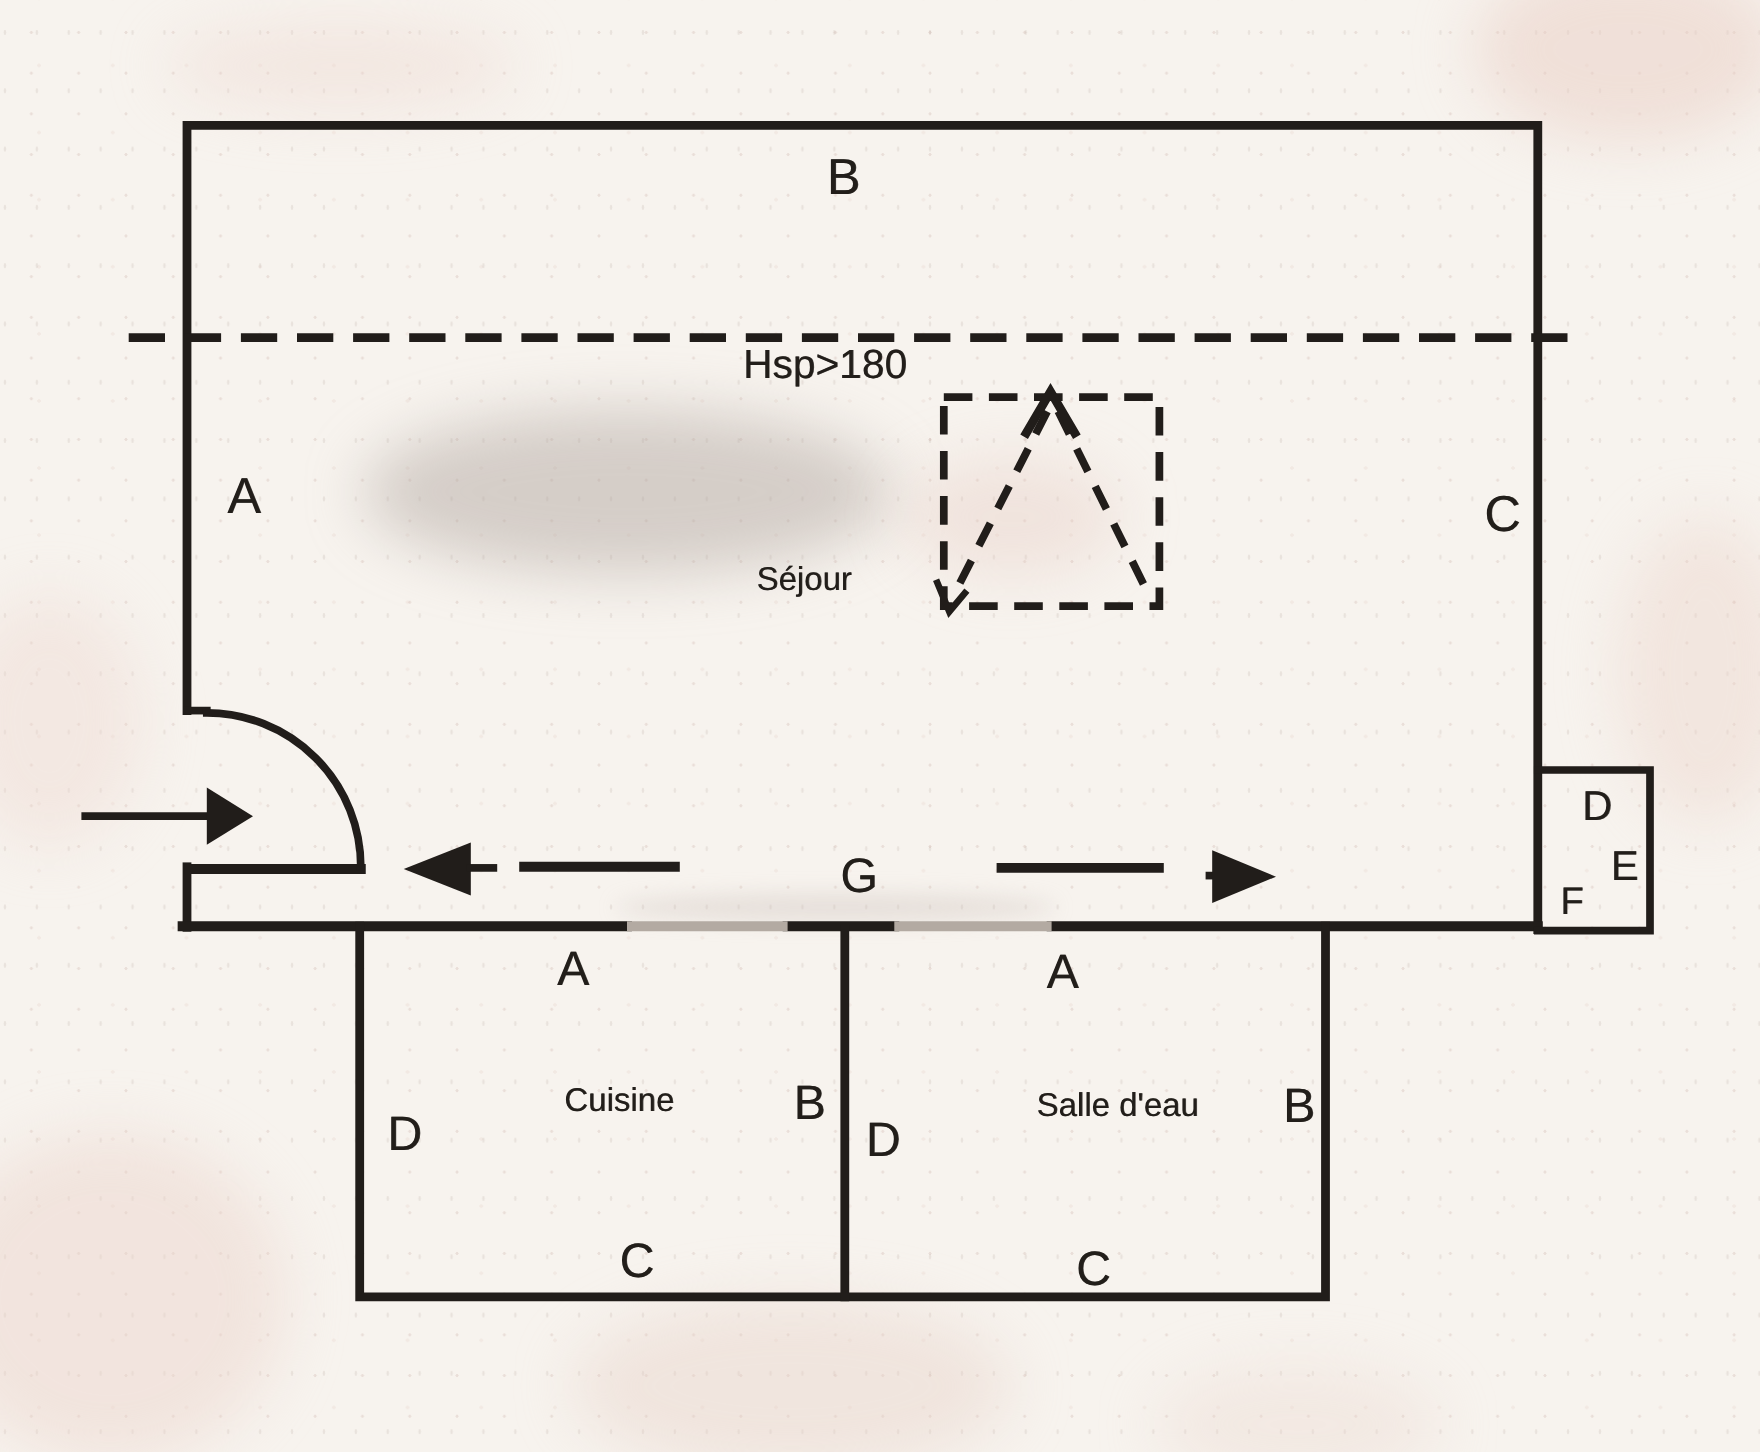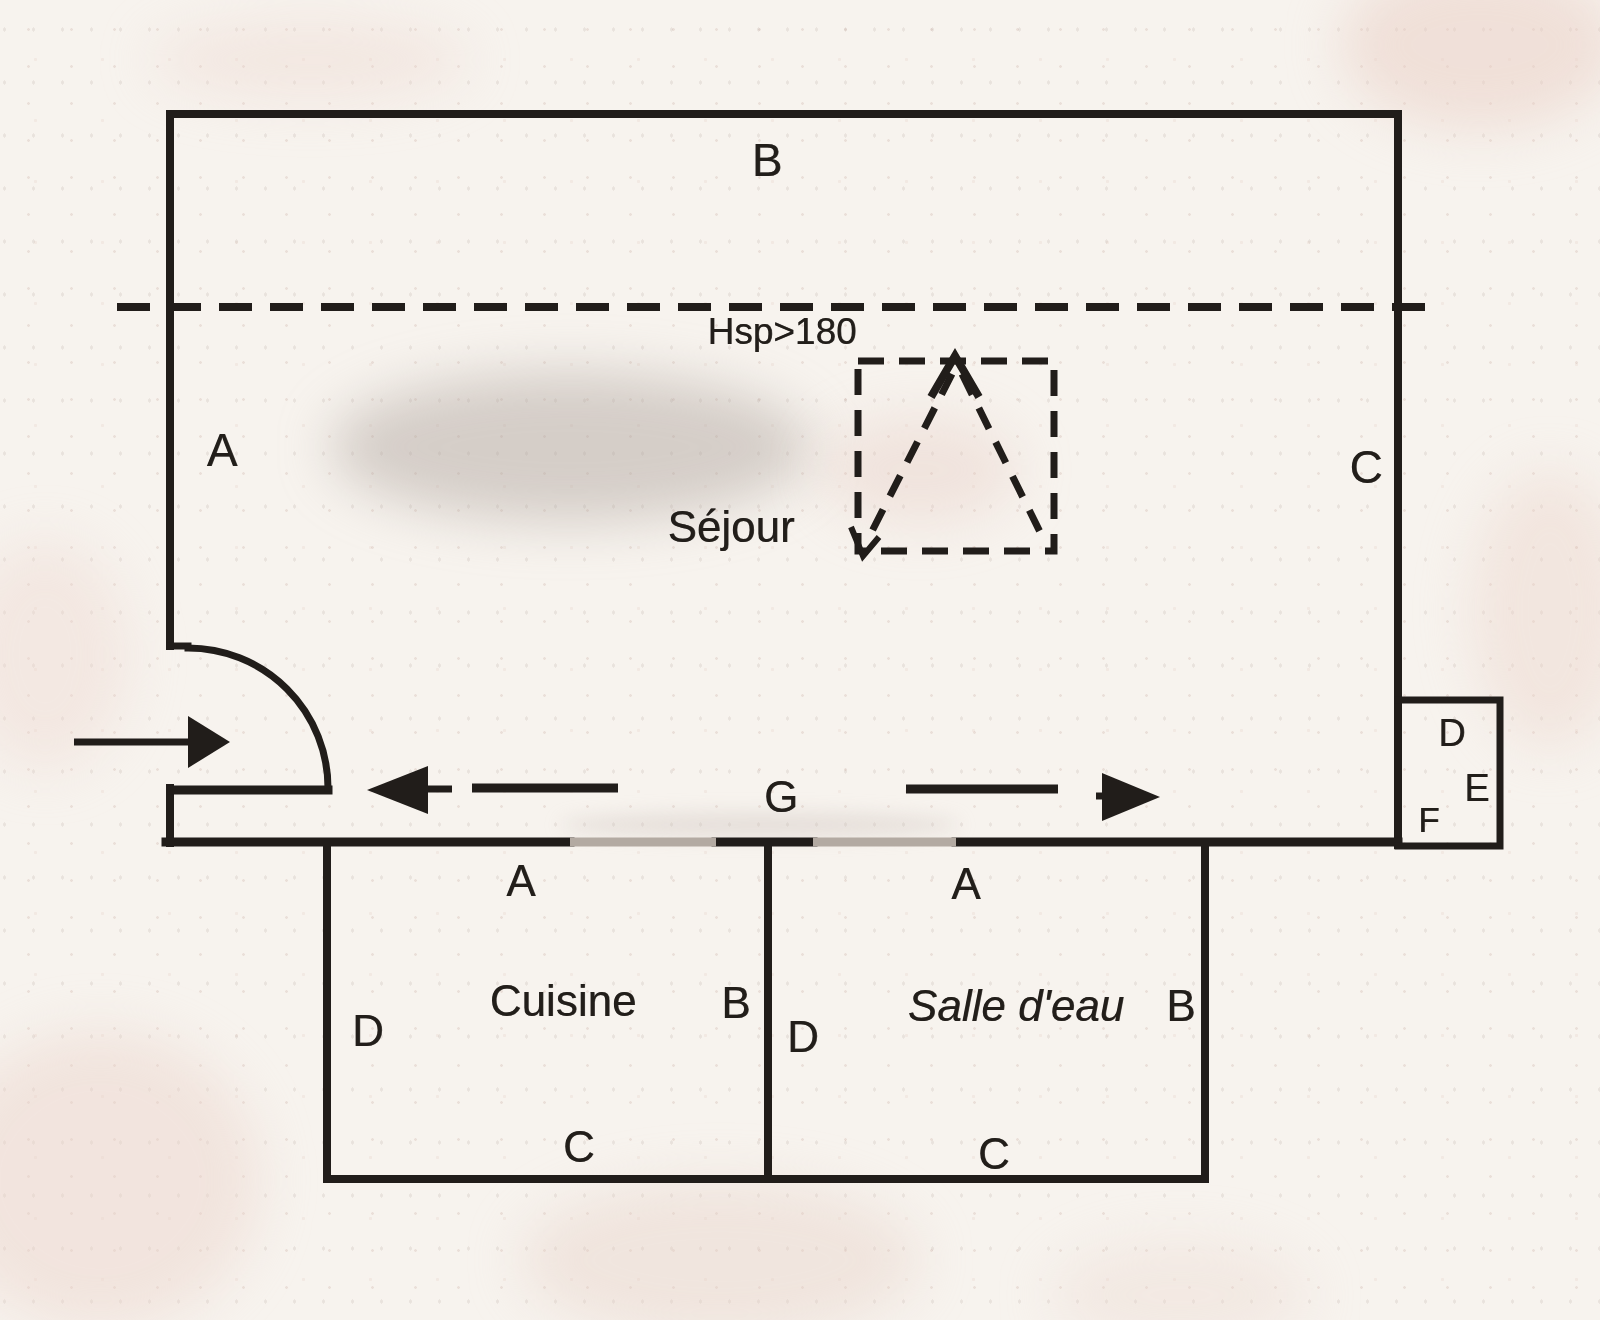--- a/index.html
+++ b/index.html
@@ -19,22 +19,22 @@
   }
   .stain{position:absolute;border-radius:50%;filter:blur(26px);pointer-events:none;}
   .linework{position:absolute;left:0;top:0;width:1600px;height:1320px;}
   .lbl{
     position:absolute;transform:translate(-50%,-50%);
     white-space:nowrap;line-height:1;
     color:#221e1a;text-shadow:0.5px 0 0 rgba(34,30,26,.75);
   }
   .lbl-letter{font-size:44px;}
   .lbl-letter-big{font-size:46px;}
-  .lbl-room{font-size:44px;}
-  .lbl-hsp{font-size:37px;margin-left:32px;}
+  .lbl-room{font-size:30px;}
+  .lbl-hsp{font-size:37px;}
   .lbl-small{font-size:38px;}
   .lbl-g{font-size:44px;}
 </style>
 </head>
 <body>
 
 <div class="page">
 
   <div class="stain" style="left:330px;top:372px;width:480px;height:150px;background:rgba(176,166,158,.48);"></div>
   <div class="stain" style="left:820px;top:415px;width:200px;height:110px;background:rgba(226,196,186,.32);"></div>
@@ -116,18 +116,18 @@
   <div class="lbl lbl-small" style="left:1477px;top:788px;">E</div>
   <div class="lbl lbl-small" style="left:1429px;top:819px;font-size:35px;">F</div>
 
   <div class="lbl lbl-letter" style="left:521px;top:881px;">A</div>
   <div class="lbl lbl-room" style="left:551px;top:1001px;margin-left:12px;">Cuisine</div>
   <div class="lbl lbl-letter" style="left:368px;top:1031px;">D</div>
   <div class="lbl lbl-letter" style="left:736px;top:1003px;">B</div>
   <div class="lbl lbl-letter" style="left:579px;top:1147px;">C</div>
 
   <div class="lbl lbl-letter" style="left:966px;top:884px;">A</div>
-  <div class="lbl lbl-room" style="left:1016px;top:1006px;font-style:italic;">Salle d'eau</div>
+  <div class="lbl lbl-room" style="left:1016px;top:1006px;">Salle d'eau</div>
   <div class="lbl lbl-letter" style="left:803px;top:1037px;">D</div>
   <div class="lbl lbl-letter" style="left:1181px;top:1006px;">B</div>
   <div class="lbl lbl-letter" style="left:994px;top:1154px;">C</div>
 
 </div>
 
 </body></html>

